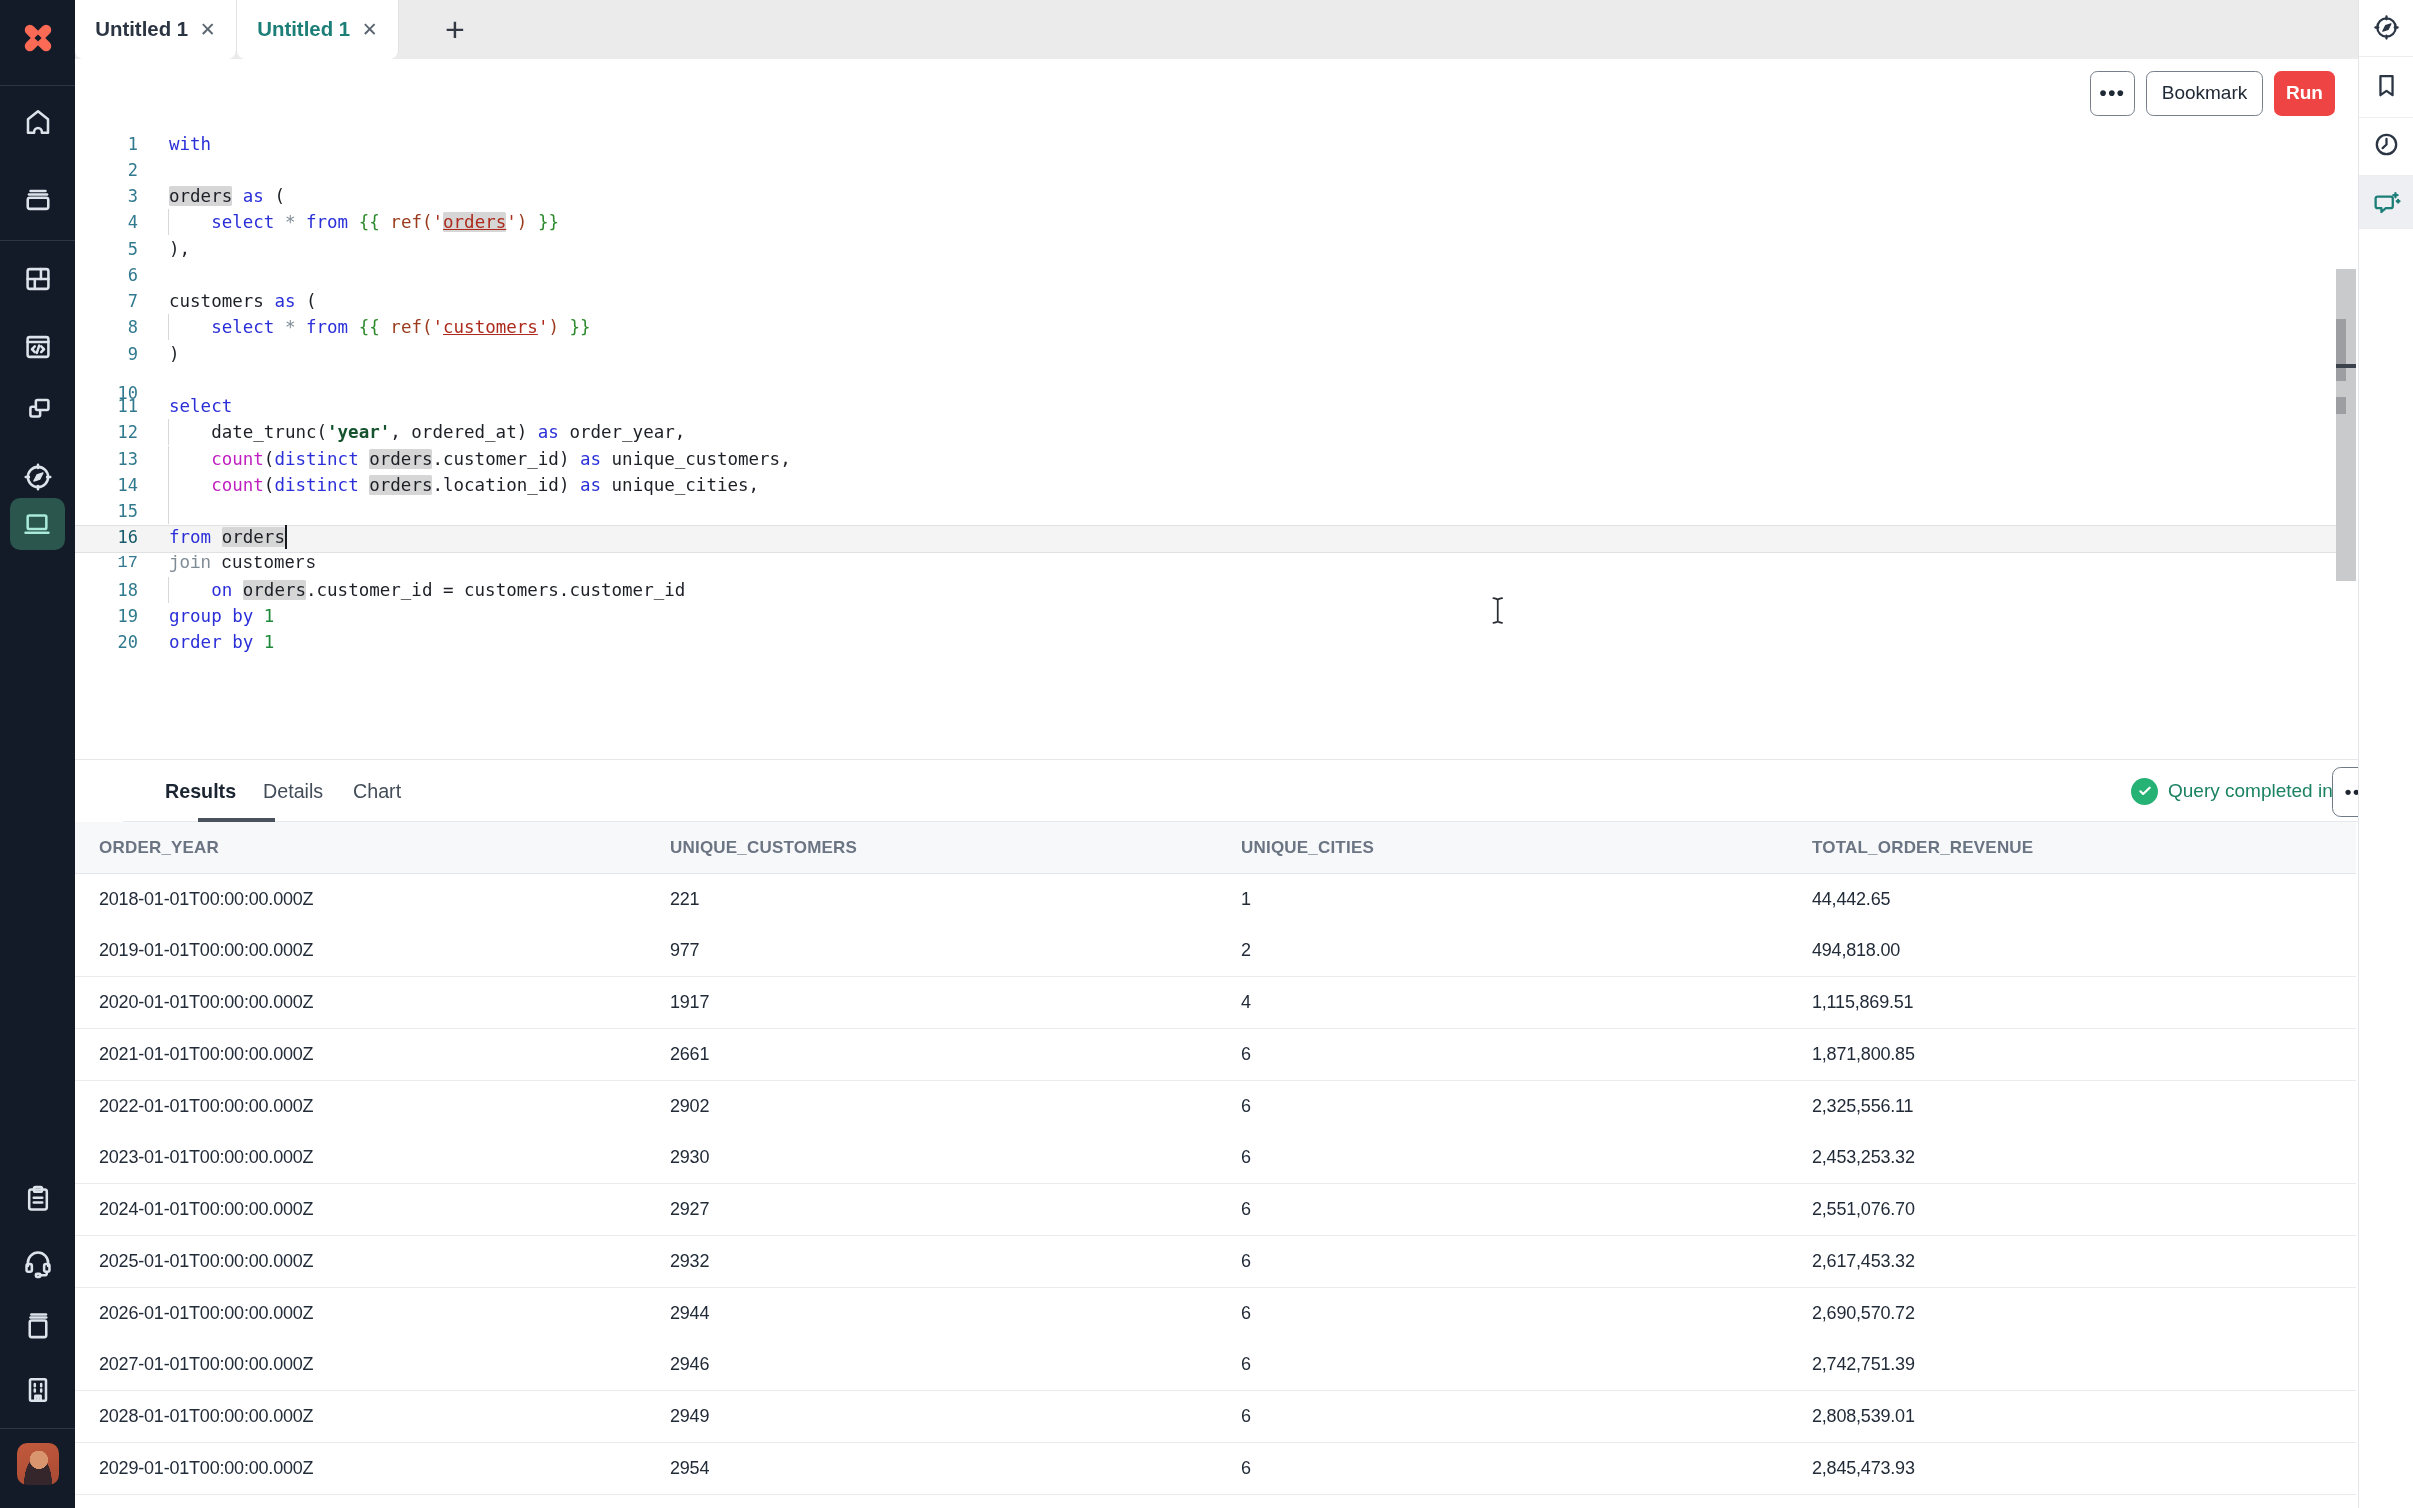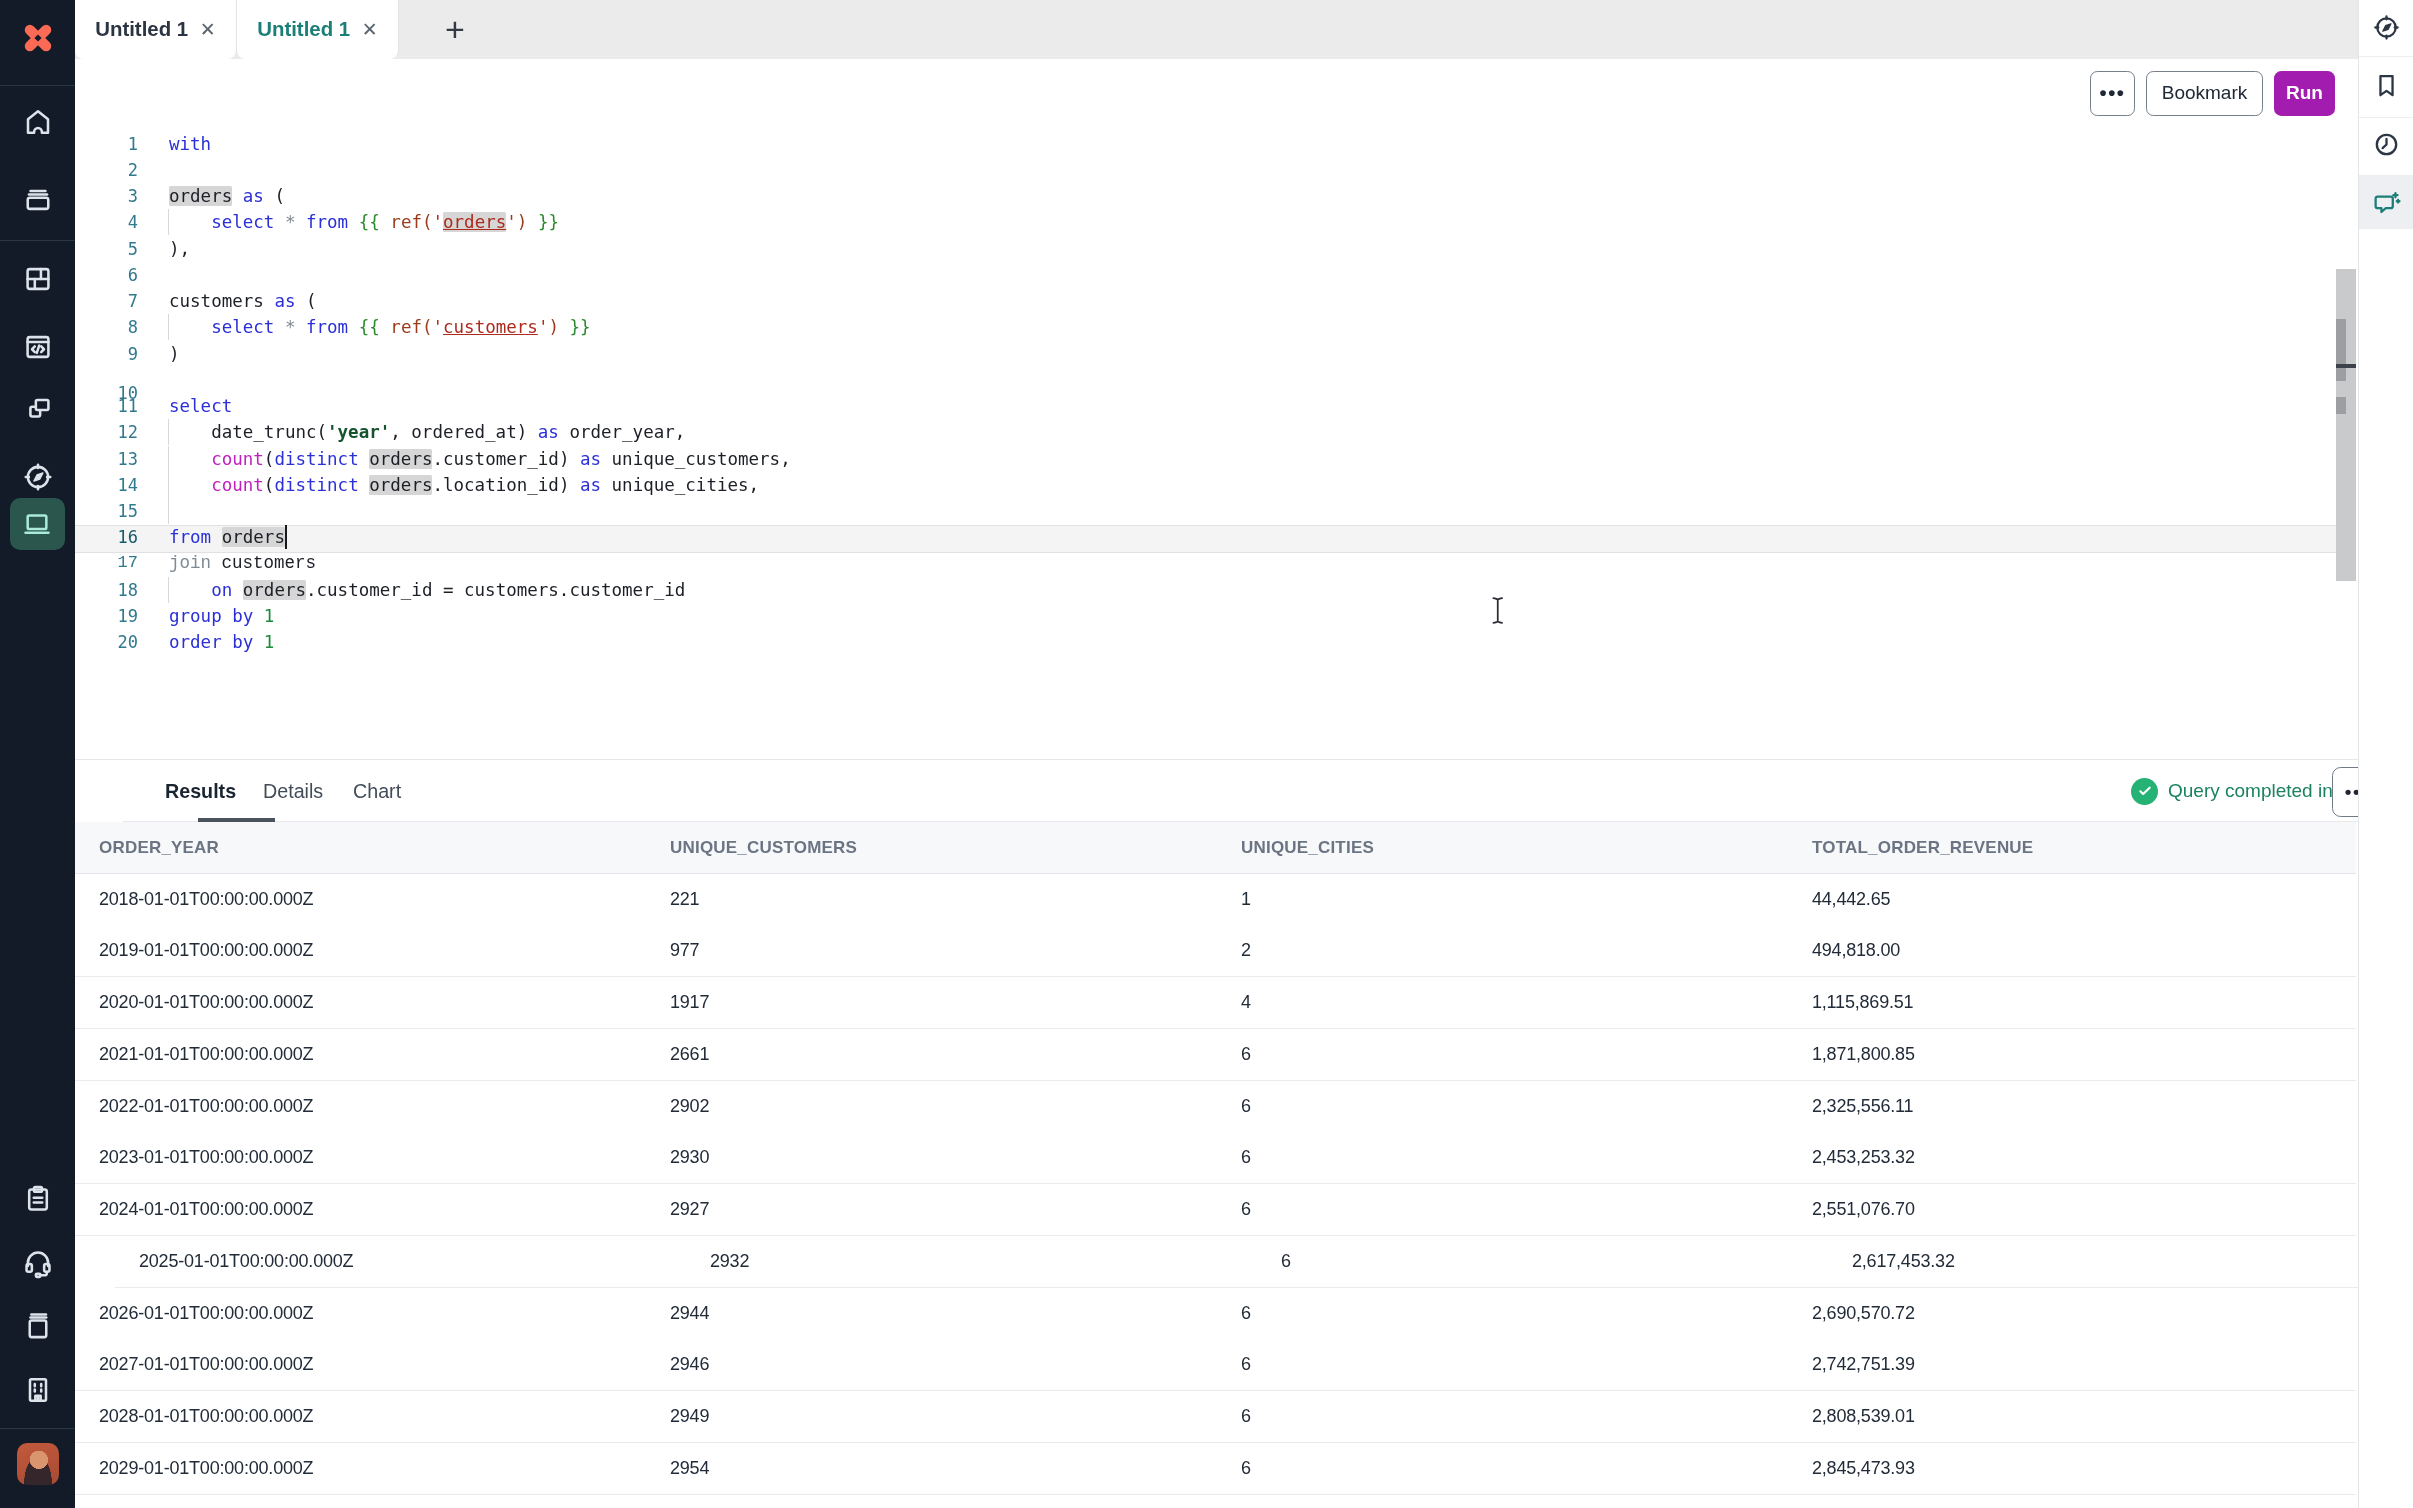--- a/index.html
+++ b/index.html
@@ -24,21 +24,21 @@
   .tab.active .tab-label{color:#1b7e77;}
   .tab-close{font-size:19px;color:#5a6570;}
   .plus-btn{position:absolute;left:351px;top:0;width:58px;height:59px;display:flex;align-items:center;justify-content:center;
     font-size:34px;font-weight:300;color:#333a44;}
   
   .toolbar{position:absolute;left:75px;top:59px;width:2284px;height:63px;background:#fff;border-bottom:0.7px solid #e4e6e8;}
   .btn{position:absolute;top:11.7px;height:45px;box-sizing:border-box;border:1.5px solid #767f8a;border-radius:7.3px;
     background:#fff;display:flex;align-items:center;justify-content:center;font-size:19px;color:#202a36;}
   .btn.more{right:224px;width:45px;letter-spacing:1.5px;font-size:20.4px;font-weight:700;}
   .btn.bookmark{right:96px;width:117px;}
-  .btn.run{right:24px;width:61px;background:#a21caf;border:none;color:#fff;font-weight:600;}
+  .btn.run{right:24px;width:61px;background:#ef4444;border:none;color:#fff;font-weight:600;}
   
   .editor{position:absolute;left:75px;top:122px;width:2284px;height:637px;background:#fff;
     font-family:"DejaVu Sans Mono",monospace;font-size:17.5px;}
   .cur-band{position:absolute;left:0;top:403px;width:2261px;height:28px;background:#f4f4f5;
     border-top:0.7px solid #e1e1e3;border-bottom:0.7px solid #e1e1e3;box-sizing:border-box;}
   .linerow{position:absolute;left:0;width:2261px;height:26px;line-height:26px;}
   .lnum{position:absolute;left:0;top:0;width:63px;text-align:right;color:#31798e;font-size:17px;}
   .linerow.cur .lnum{color:#175a6b;font-weight:400;}
   .codetxt{position:absolute;left:94px;top:0;white-space:pre;color:#1c1f26;}
   .linerow.g::before{content:"";position:absolute;left:93px;top:0;height:26px;border-left:0.7px solid #d8d8d8;}
@@ -368,21 +368,21 @@
         <span>2930</span>
         <span>6</span>
         <span>2,453,253.32</span>
       </div>
       <div class="trow" style="top: 424px;">
         <span>2024-01-01T00:00:00.000Z</span>
         <span>2927</span>
         <span>6</span>
         <span>2,551,076.70</span>
       </div>
-      <div class="trow" style="top: 476px; margin-left: 40px;">
+      <div class="trow" style="top: 476px;">
         <span>2025-01-01T00:00:00.000Z</span>
         <span>2932</span>
         <span>6</span>
         <span>2,617,453.32</span>
       </div>
       <div class="trow" style="top: 528px;">
         <span>2026-01-01T00:00:00.000Z</span>
         <span>2944</span>
         <span>6</span>
         <span>2,690,570.72</span>

